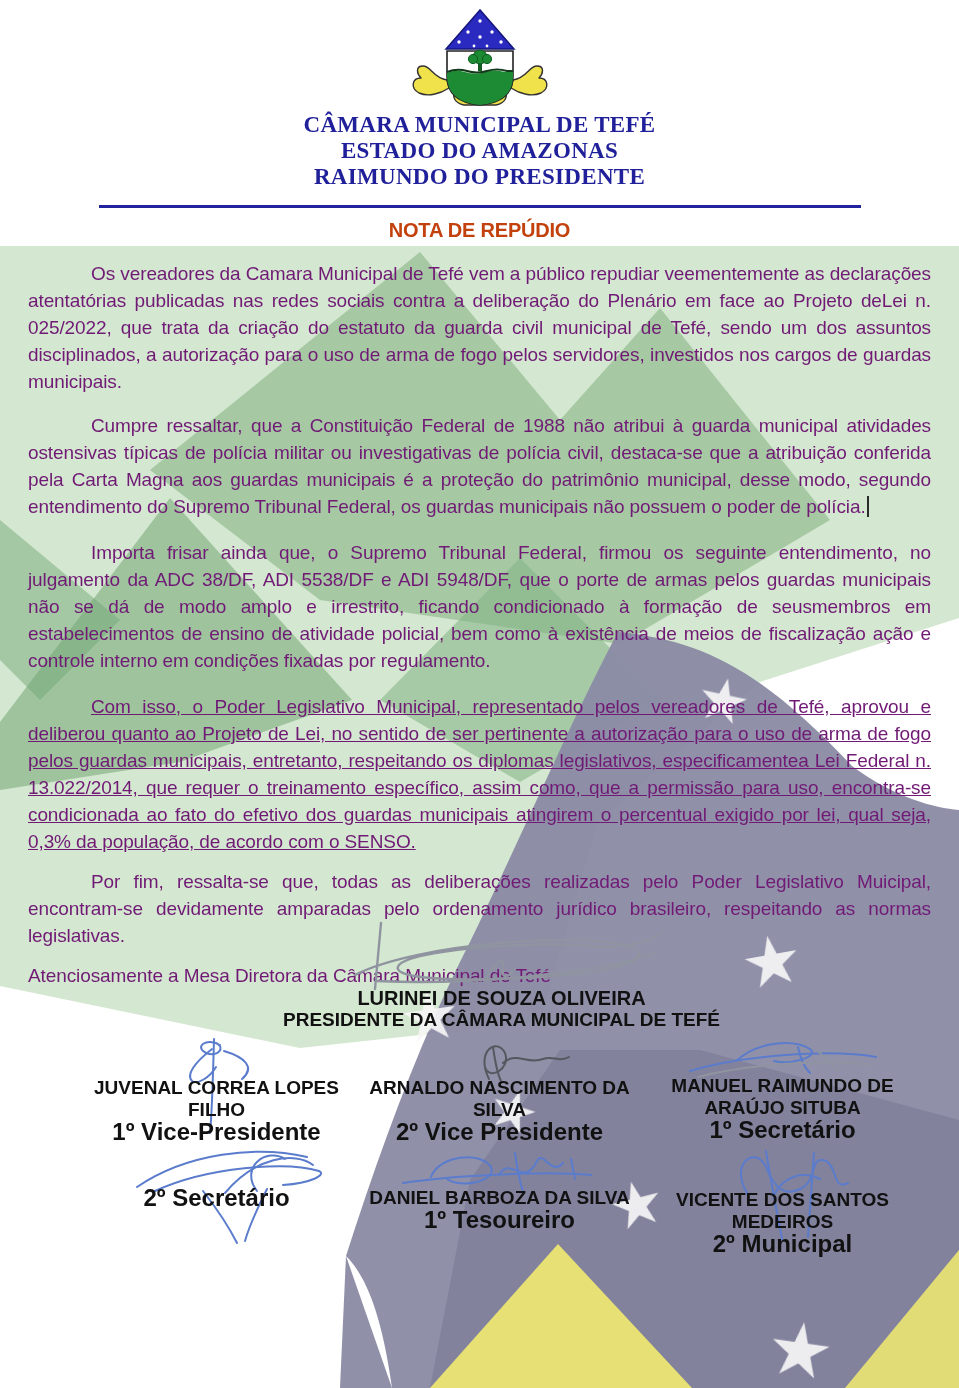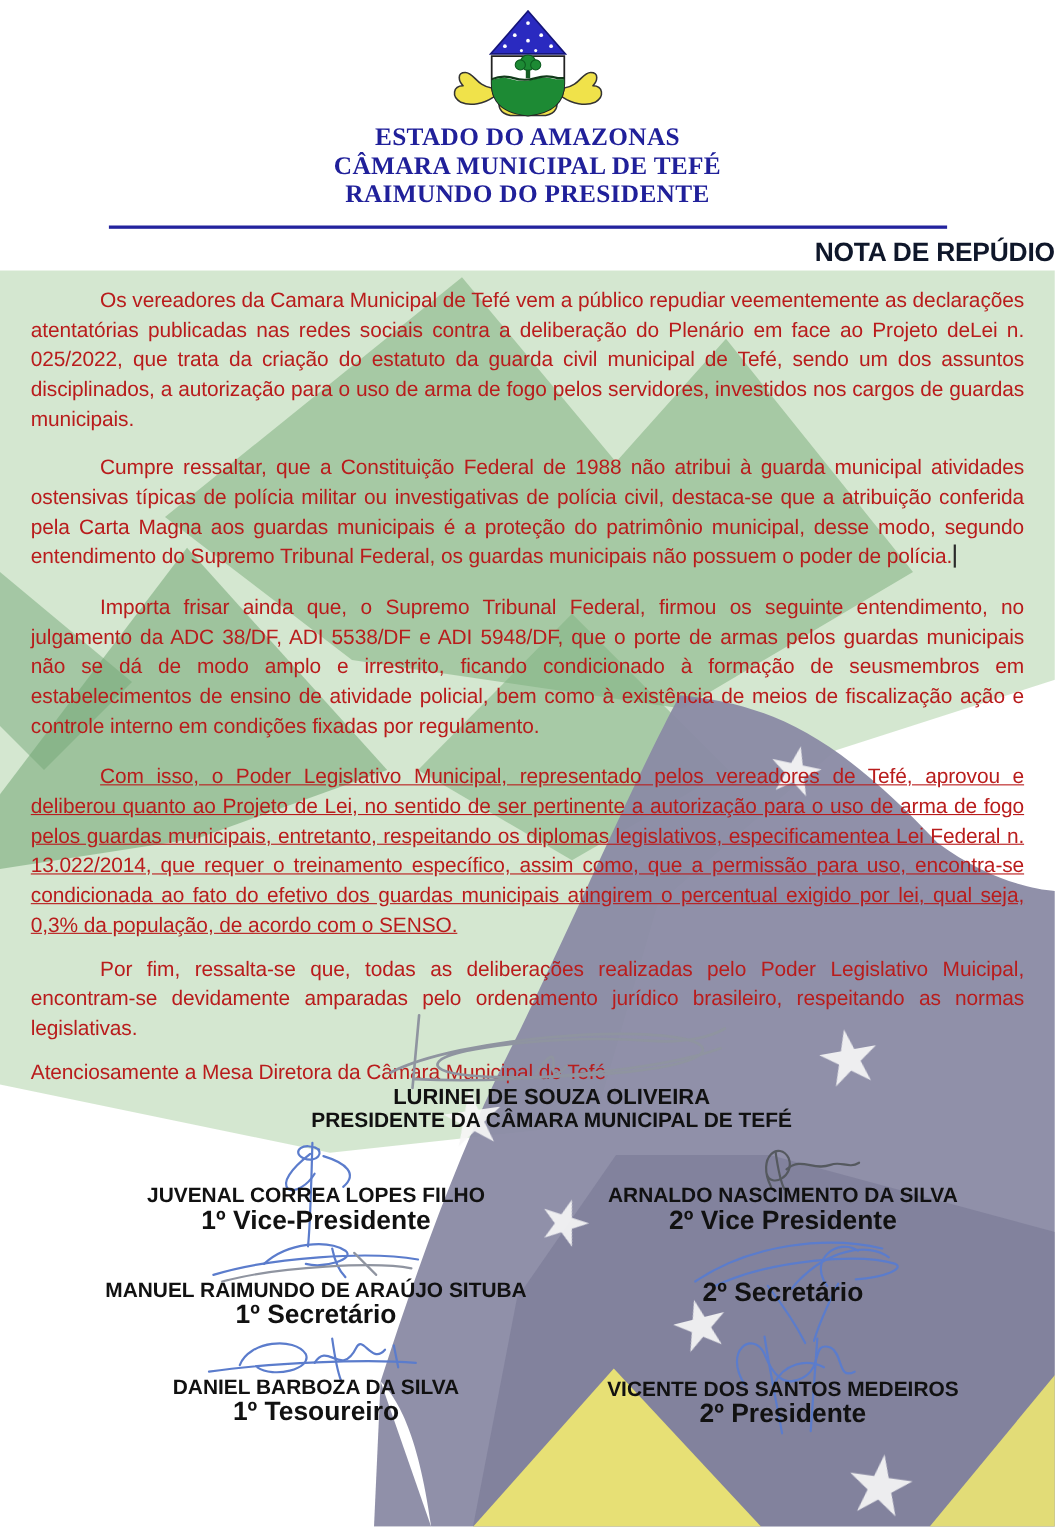--- a/index.html
+++ b/index.html
@@ -17,49 +17,49 @@
   .org-header {
     margin-top:4px; text-align:center;
     font-family:"Liberation Serif", serif; font-weight:bold;
     font-size:23px; line-height:26px; color:#20209a; letter-spacing:.3px;
   }
   .rule {
     width:762px; margin:15px auto 0; border:0;
     border-top:3px solid #23239e; height:0;
   }
   .doc-title {
-    margin-top:11px; text-align:right; font-weight:bold;
-    font-size:24px; line-height:22px; color:#0f172a; letter-spacing:-0.2px;
+    margin-top:11px; text-align:center; font-weight:bold;
+    font-size:20px; line-height:22px; color:#c2410c; letter-spacing:-0.2px;
   }
 
   .body-text { margin:0 28px; }
   .body-text p {
     font-size:19px; line-height:27px; text-align:justify;
-    text-indent:63px; color:#b91c1c; letter-spacing:-0.1px;
+    text-indent:63px; color:#701a75; letter-spacing:-0.1px;
   }
   .p1 { margin-top:19px; }
   .p2 { margin-top:17px; }
   .p3 { margin-top:19px; }
   .p4 { margin-top:19px;text-decoration:underline; }
   .p5 { margin-top:13px; }
   .closing { margin-top:13px; text-indent:0 !important; text-align:left !important; }
 
   .caret {
     display:inline-block; width:2px; height:21px; background:#2b2b2b;
     vertical-align:-4px; margin-left:1px;
   }
 
   .president-block { margin-top:-58px; text-align:center; transform:translateX(22px); }
   .president-sig { display:block; margin:0 auto -6px; overflow:visible; }
   .sig-name { font-weight:bold; font-size:20px; line-height:22px; color:#111; }
   .sig-title { font-weight:bold; font-size:19px; line-height:22px; color:#111; }
 
   .sig-grid {
     margin:6px 35px 0 75px;
-    display:grid; grid-template-columns:1fr 1fr; column-gap:0; row-gap:4px;
+    display:grid; grid-template-columns:1fr 1fr 1fr; column-gap:0; row-gap:4px;
   }
   .sig-cell { text-align:center; }
   .sig-cell svg { display:block; margin:0 auto -6px; overflow:visible; }
   .sig-cell .sig-name { font-size:19px; }
   .sig-cell .sig-title { font-size:24px; }
 </style>
 </head>
 <body>
 
 <div class="page">
@@ -121,22 +121,22 @@
       <path d="M52,65 Q60,61 70,64 Q80,67 90,64 Q100,61 110,64 L118,64 L118,68 Q118,94 85,97 Q52,94 52,68 Z" fill="#1d8a34"></path>
       <path d="M52,64 Q62,60 72,63 Q82,66 92,63 Q102,60 112,63 L118,63" fill="none" stroke="#123a1a" stroke-width="2"></path>
 
       <rect x="83" y="52" width="4" height="11" fill="#155c24"></rect>
       <circle cx="85" cy="49" r="7" fill="#1d8a34" stroke="#0d5c20" stroke-width="1"></circle>
       <circle cx="78" cy="51" r="4.6" fill="#1d8a34" stroke="#0d5c20" stroke-width="1"></circle>
       <circle cx="92" cy="51" r="4.6" fill="#1d8a34" stroke="#0d5c20" stroke-width="1"></circle>
     </svg>
 
     <div class="org-header">
+      <div>CÂMARA MUNICIPAL DE TEFÉ</div>
       <div>ESTADO DO AMAZONAS</div>
-      <div>CÂMARA MUNICIPAL DE TEFÉ</div>
       <div>RAIMUNDO DO PRESIDENTE</div>
     </div>
 
     <hr class="rule">
 
     <div class="doc-title">NOTA DE REPÚDIO</div>
 
     <div class="body-text">
       <p class="p1">Os vereadores da Camara Municipal de Tefé vem a público repudiar veementemente as declarações atentatórias publicadas nas redes sociais contra a deliberação do Plenário em face ao Projeto deLei n. 025/2022, que trata da criação do estatuto da guarda civil municipal de Tefé, sendo um dos assuntos disciplinados, a autorização para o uso de arma de fogo pelos servidores, investidos nos cargos de guardas municipais.</p>
       <p class="p2"><span>Cumpre ressaltar, que a Constituição Federal de 1988 não atribui à guarda municipal atividades ostensivas típicas de polícia militar ou investigativas de polícia civil, destaca-se que a atribuição conferida pela Carta Magna aos guardas municipais é a proteção do patrimônio municipal, desse modo, segundo entendimento do Supremo Tribunal Federal, os guardas municipais não possuem o poder de polícia.</span><span class="caret"></span></p>
@@ -233,18 +233,18 @@
       <div class="sig-cell">
         <svg width="210" height="48" viewBox="0 0 210 48" xmlns="http://www.w3.org/2000/svg">
           <g fill="none" stroke="#5b7ccc" stroke-width="2" stroke-linecap="round">
             <path d="M70,48 C50,16 78,-2 88,20 C96,40 106,50 122,42 C142,32 130,8 148,14 C160,20 154,44 170,36"></path>
             <path d="M96,48 C106,28 126,24 142,32"></path>
             <path d="M88,4 C92,30 98,60 104,92"></path>
             <path d="M136,6 C134,32 132,62 130,90"></path>
           </g>
         </svg>
         <div class="sig-name">VICENTE DOS SANTOS MEDEIROS</div>
-        <div class="sig-title">2º Presidente</div>
+        <div class="sig-title">2º Municipal</div>
       </div>
 
     </div>
   </div>
 </div>
 
 </body></html>

